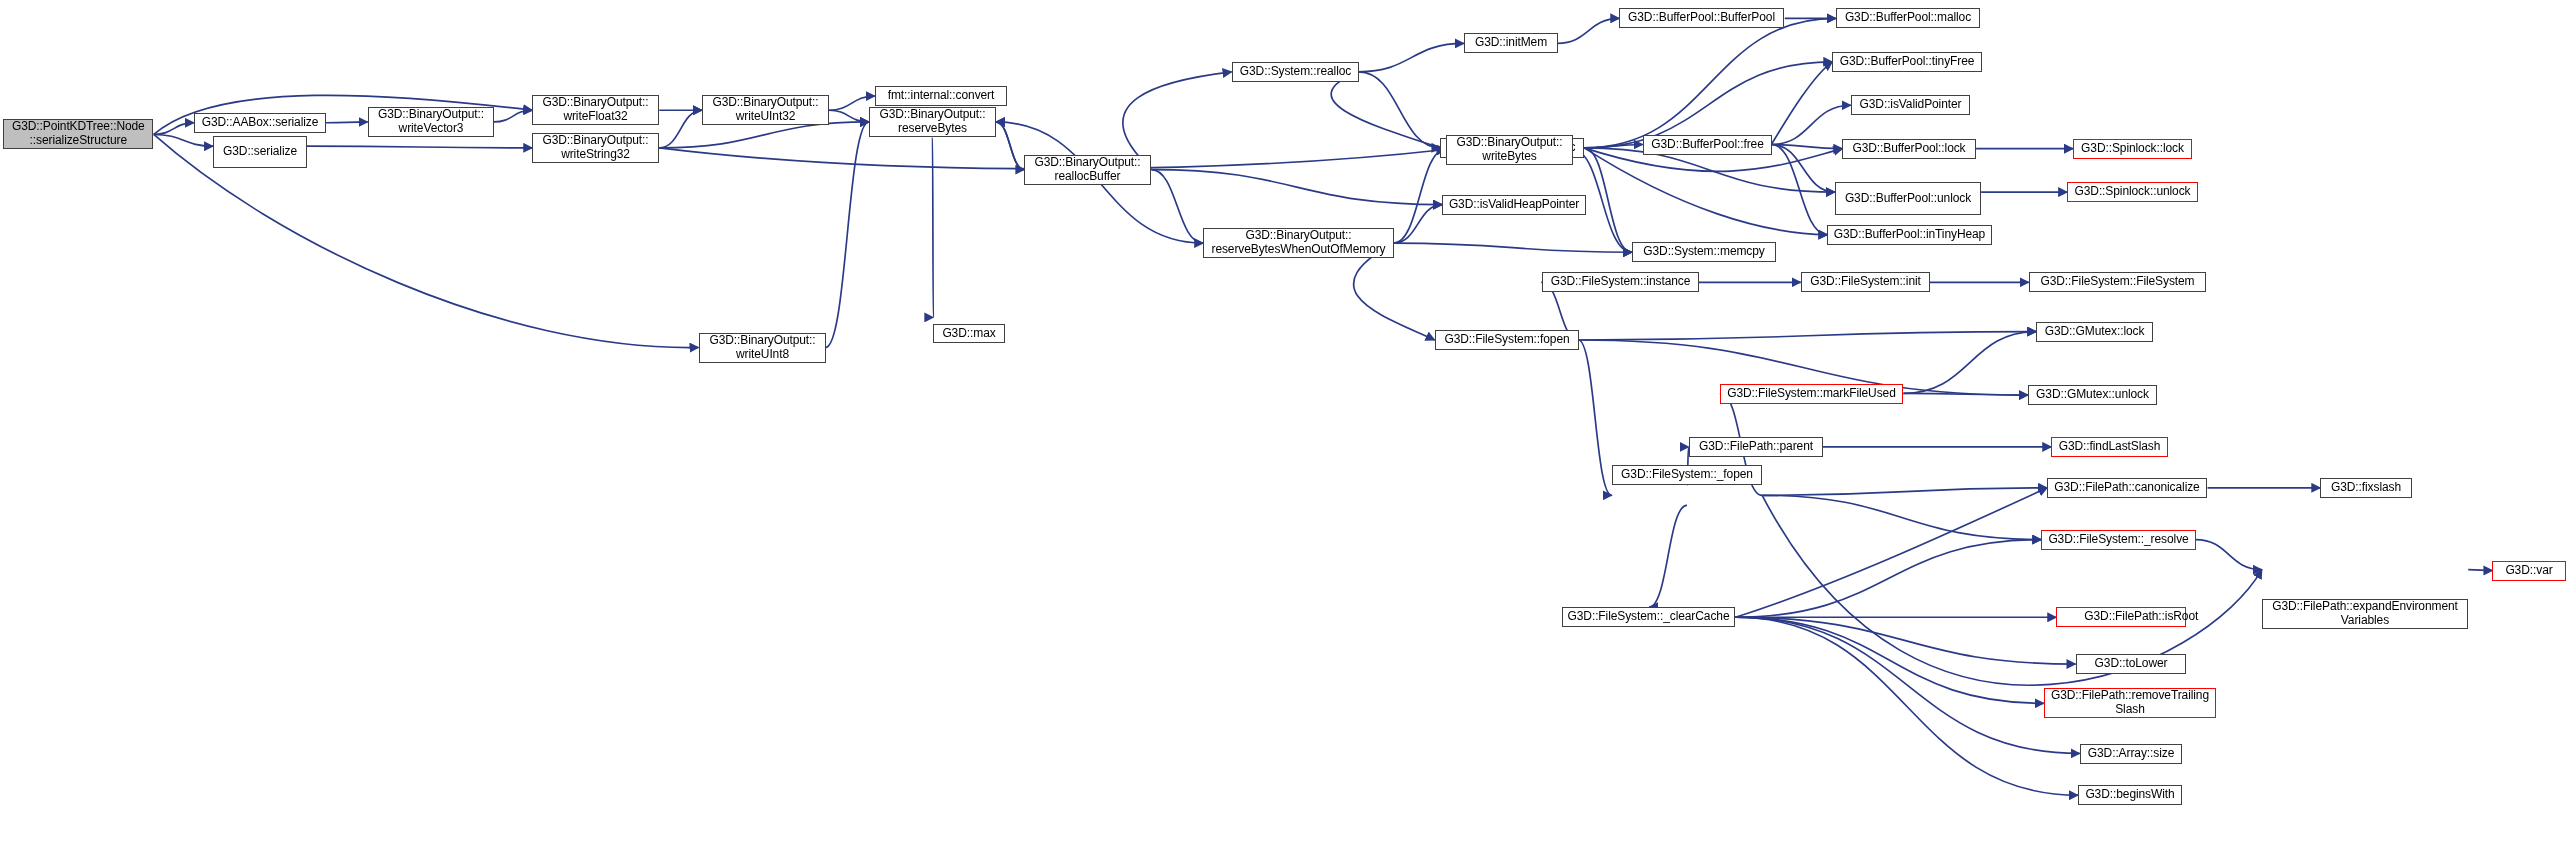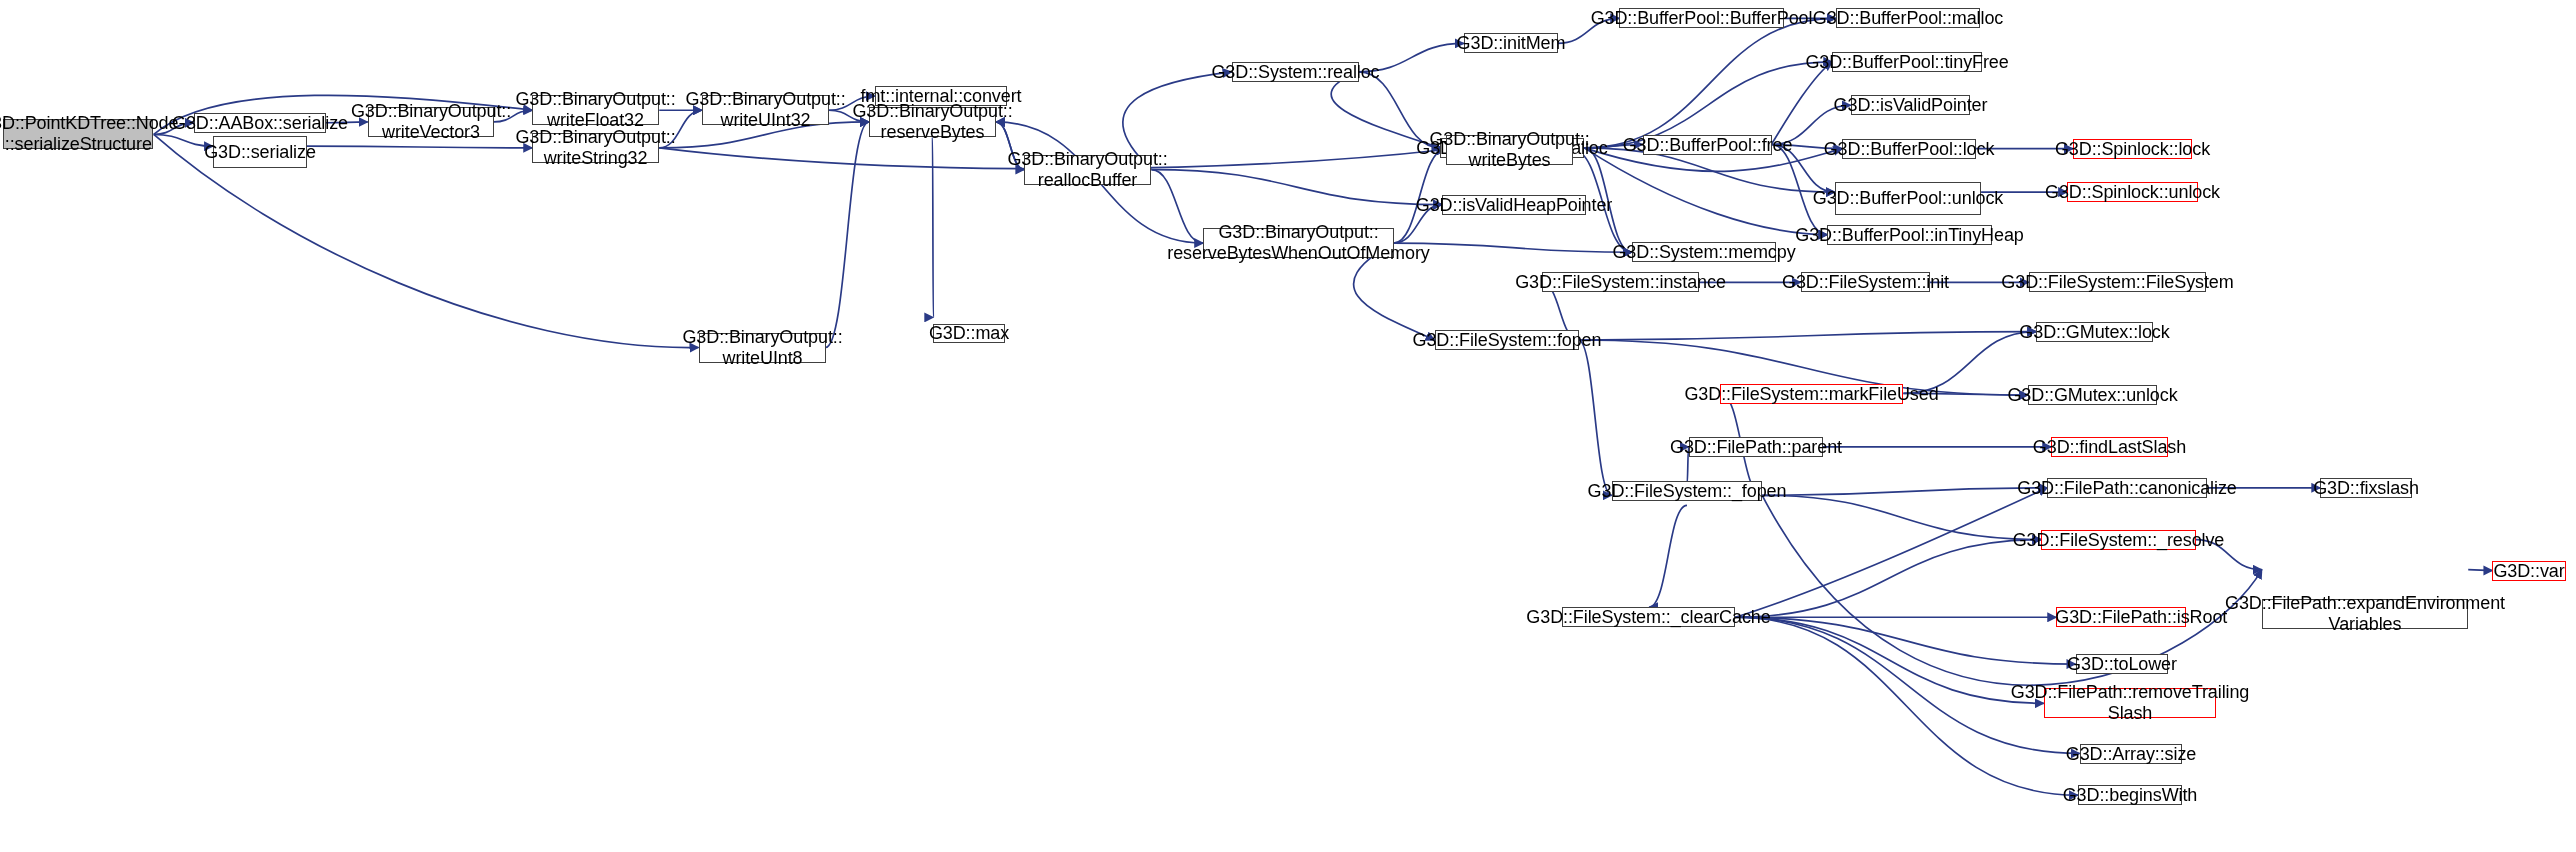--- a/index.html
+++ b/index.html
@@ -27,21 +27,21 @@
   .node {
     position: absolute;
     box-sizing: border-box;
     display: flex;
     align-items: center;
     justify-content: center;
     text-align: center;
     background: #ffffff;
     border: 1.3px solid #404040;
     color: #000000;
-    font-size: 18px;
+    font-size: 12px;
     line-height: 1.16;
     letter-spacing: -0.1px;
     white-space: pre-line;
     padding: 0 2.5px;
     z-index: 5;
   }
   .node.red {
     border-color: #ff0000;
     border-width: 1.5px;
   }
@@ -175,29 +175,29 @@
       <div class="node red" style="left: 2067px; top: 182px; width: 131px; height: 20px;">G3D::Spinlock::unlock</div>
       <div class="node" style="left: 1542px; top: 272px; width: 157px; height: 20px;">G3D::FileSystem::instance</div>
       <div class="node" style="left: 1801px; top: 272px; width: 129px; height: 20px;">G3D::FileSystem::init</div>
       <div class="node" style="left: 2029px; top: 272px; width: 177px; height: 20px;">G3D::FileSystem::FileSystem</div>
       <div class="node" style="left: 1435px; top: 330px; width: 144px; height: 20px;">G3D::FileSystem::fopen</div>
       <div class="node" style="left: 2036px; top: 322px; width: 117px; height: 20px;">G3D::GMutex::lock</div>
       <div class="node" style="left: 2028px; top: 385px; width: 129px; height: 20px;">G3D::GMutex::unlock</div>
       <div class="node red" style="left: 1720px; top: 384px; width: 183px; height: 20px;">G3D::FileSystem::markFileUsed</div>
       <div class="node" style="left: 1689px; top: 437px; width: 134px; height: 20px;">G3D::FilePath::parent</div>
       <div class="node red" style="left: 2051px; top: 437px; width: 117px; height: 20px;">G3D::findLastSlash</div>
-      <div class="node" style="left: 1612px; top: 481px; width: 150px; height: 20px;">G3D::FileSystem::_fopen</div>
+      <div class="node" style="left: 1612px; top: 465px; width: 150px; height: 20px;">G3D::FileSystem::_fopen</div>
       <div class="node" style="left: 2047px; top: 478px; width: 160px; height: 20px;">G3D::FilePath::canonicalize</div>
       <div class="node" style="left: 2320px; top: 478px; width: 92px; height: 20px;">G3D::fixslash</div>
       <div class="node red" style="left: 2041px; top: 530px; width: 155px; height: 20px;">G3D::FileSystem::_resolve</div>
       <div class="node" style="left: 2262px; top: 555px; width: 206px; height: 30px; margin-top: 44px;">G3D::FilePath::expandEnvironment
 Variables</div>
       <div class="node red" style="left: 2492px; top: 561px; width: 74px; height: 20px;">G3D::var</div>
       <div class="node" style="left: 1562px; top: 607px; width: 173px; height: 20px;">G3D::FileSystem::_clearCache</div>
       <div class="node red" style="left: 2056px; top: 607px; width: 130px; height: 20px; padding-left: 43px;">G3D::FilePath::isRoot</div>
-      <div class="node" style="left: 2076px; top: 654px; width: 92px; height: 20px;">G3D::toLower</div>
+      <div class="node" style="left: 2076px; top: 654px; width: 110px; height: 20px;">G3D::toLower</div>
       <div class="node red" style="left: 2044px; top: 688px; width: 172px; height: 30px;">G3D::FilePath::removeTrailing
 Slash</div>
       <div class="node" style="left: 2080px; top: 744px; width: 102px; height: 20px;">G3D::Array::size</div>
       <div class="node" style="left: 2078px; top: 785px; width: 104px; height: 20px;">G3D::beginsWith</div>
     </div>
 </div>
 
 
 </body></html>

